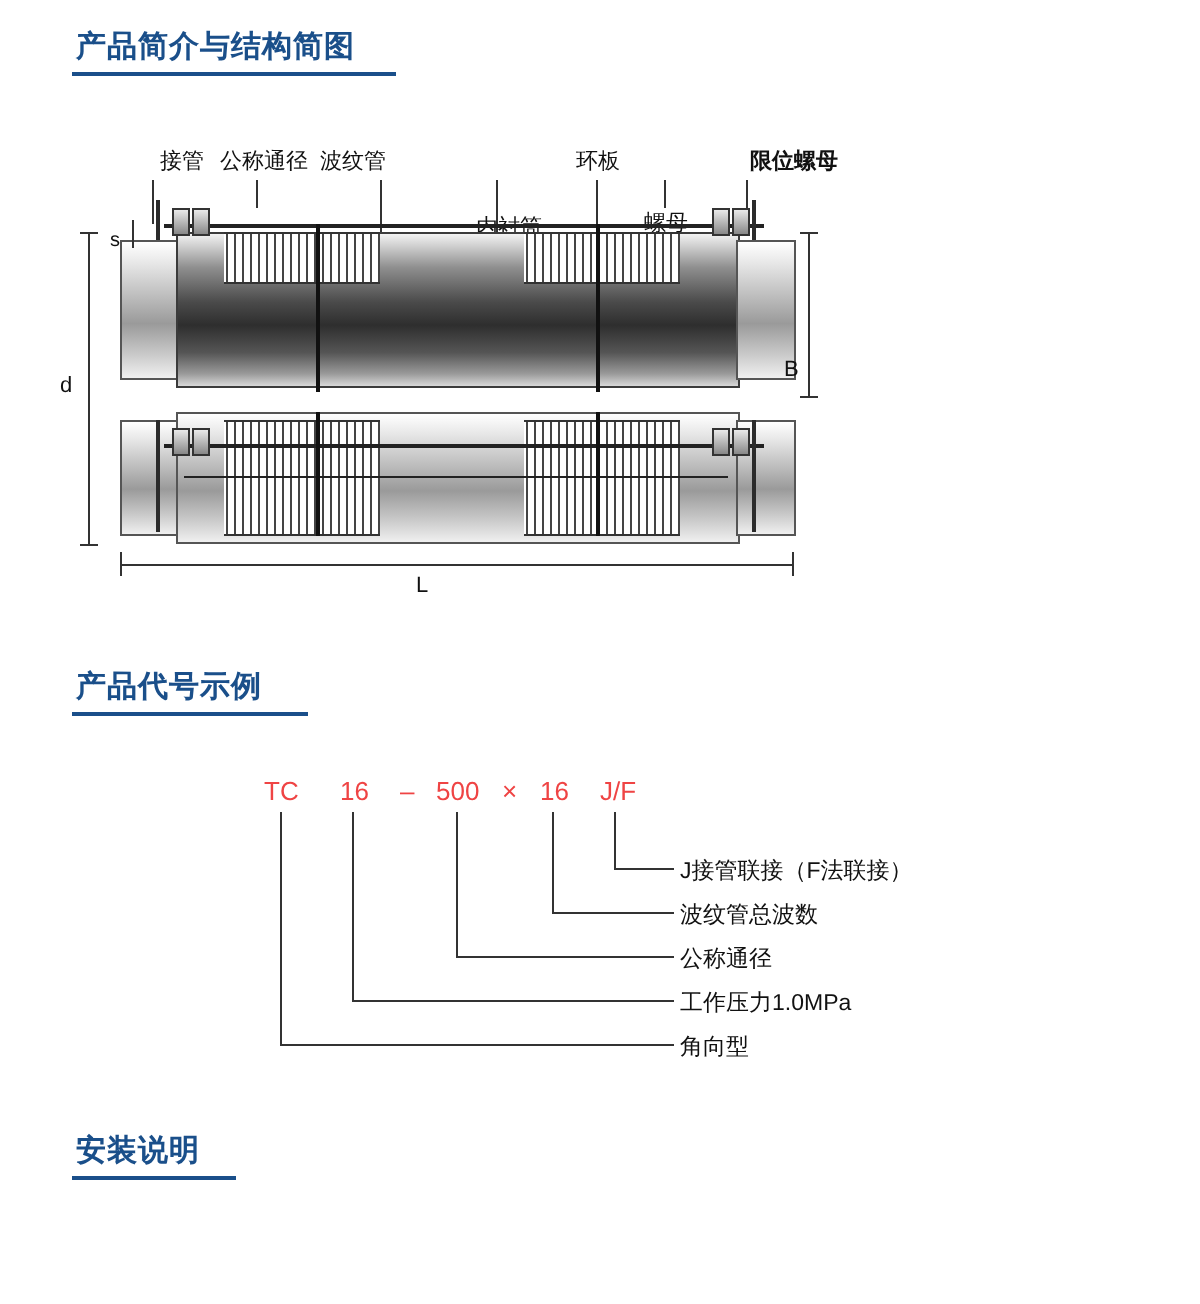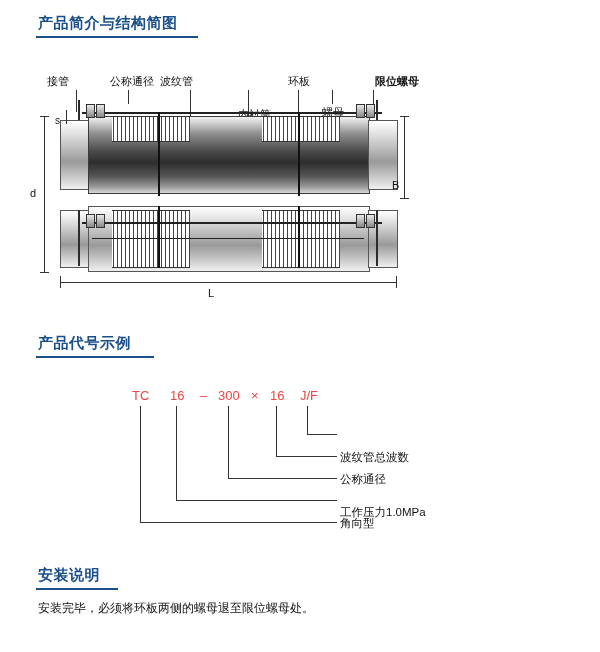--- a/index.html
+++ b/index.html
@@ -143,21 +143,21 @@
   }
 </style>
 </head>
 <body>
 
 <div class="section-title" style="left:38px; top:14px;">产品简介与结构简图</div>
 <div class="title-underline" style="left:36px; top:36px; width:162px;"></div>
 
 <div id="diagram">
 
-  <div class="lbl" style="left:47px; top:16px;">接管</div>
+  <div class="lbl" style="left:80px; top:16px;">接管</div>
   <div class="lbl" style="left:110px; top:16px;">公称通径</div>
   <div class="lbl" style="left:160px; top:16px;">波纹管</div>
   <div class="lbl" style="left:238px; top:16px;margin-top:33px;">内衬筒</div>
   <div class="lbl" style="left:288px; top:16px;">环板</div>
   <div class="lbl" style="left:322px; top:16px;margin-top:31px;">螺母</div>
   <div class="lbl" style="left:375px; top:16px;font-weight:bold;">限位螺母</div>
 
   <div class="leader" style="left:76px;  top:30px; height:22px;"></div>
   <div class="leader" style="left:128px; top:30px; height:14px;"></div>
   <div class="leader" style="left:190px; top:30px; height:36px;"></div>
@@ -228,43 +228,43 @@
 </div>
 
 <div class="section-title" style="left:38px; top:334px;">产品代号示例</div>
 <div class="title-underline" style="left:36px; top:356px; width:118px;"></div>
 
 <div id="codebox">
 
   <div class="code-token" style="left:132px; top:16px;">TC</div>
   <div class="code-token" style="left:170px; top:16px;">16</div>
   <div class="code-token" style="left:200px; top:16px;">–</div>
-  <div class="code-token" style="left:218px; top:16px;">300</div>
+  <div class="code-token" style="left:218px; top:16px;">500</div>
   <div class="code-token" style="left:251px; top:16px;">×</div>
   <div class="code-token" style="left:270px; top:16px;">16</div>
   <div class="code-token" style="left:300px; top:16px;">J/F</div>
 
   <div class="vline" style="left:307px; top:34px; height:28px;"></div>
   <div class="hline" style="left:307px; top:62px; width:30px;"></div>
+  <div class="code-desc" style="left:340px; top:56px;">J接管联接（F法联接）</div>
 
   <div class="vline" style="left:276px; top:34px; height:50px;"></div>
   <div class="hline" style="left:276px; top:84px; width:61px;"></div>
   <div class="code-desc" style="left:340px; top:78px;">波纹管总波数</div>
 
   <div class="vline" style="left:228px; top:34px; height:72px;"></div>
   <div class="hline" style="left:228px; top:106px; width:109px;"></div>
   <div class="code-desc" style="left:340px; top:100px;">公称通径</div>
 
   <div class="vline" style="left:176px; top:34px; height:94px;"></div>
   <div class="hline" style="left:176px; top:128px; width:161px;"></div>
-  <div class="code-desc" style="left:340px; top:122px;margin-top:11px;">工作压力1.0MPa</div>
+  <div class="code-desc" style="left:340px; top:122px;">工作压力1.0MPa</div>
 
   <div class="vline" style="left:140px; top:34px; height:116px;"></div>
   <div class="hline" style="left:140px; top:150px; width:197px;"></div>
   <div class="code-desc" style="left:340px; top:144px;">角向型</div>
 </div>
 
 <div class="section-title" style="left:38px; top:566px;text-align:right;">安装说明</div>
 <div class="title-underline" style="left:36px; top:588px; width:82px;"></div>
 
 <div id="notes">
-  <div class="note-line">安装完毕，必须将环板两侧的螺母退至限位螺母处。</div>
 </div>
 
 </body></html>

